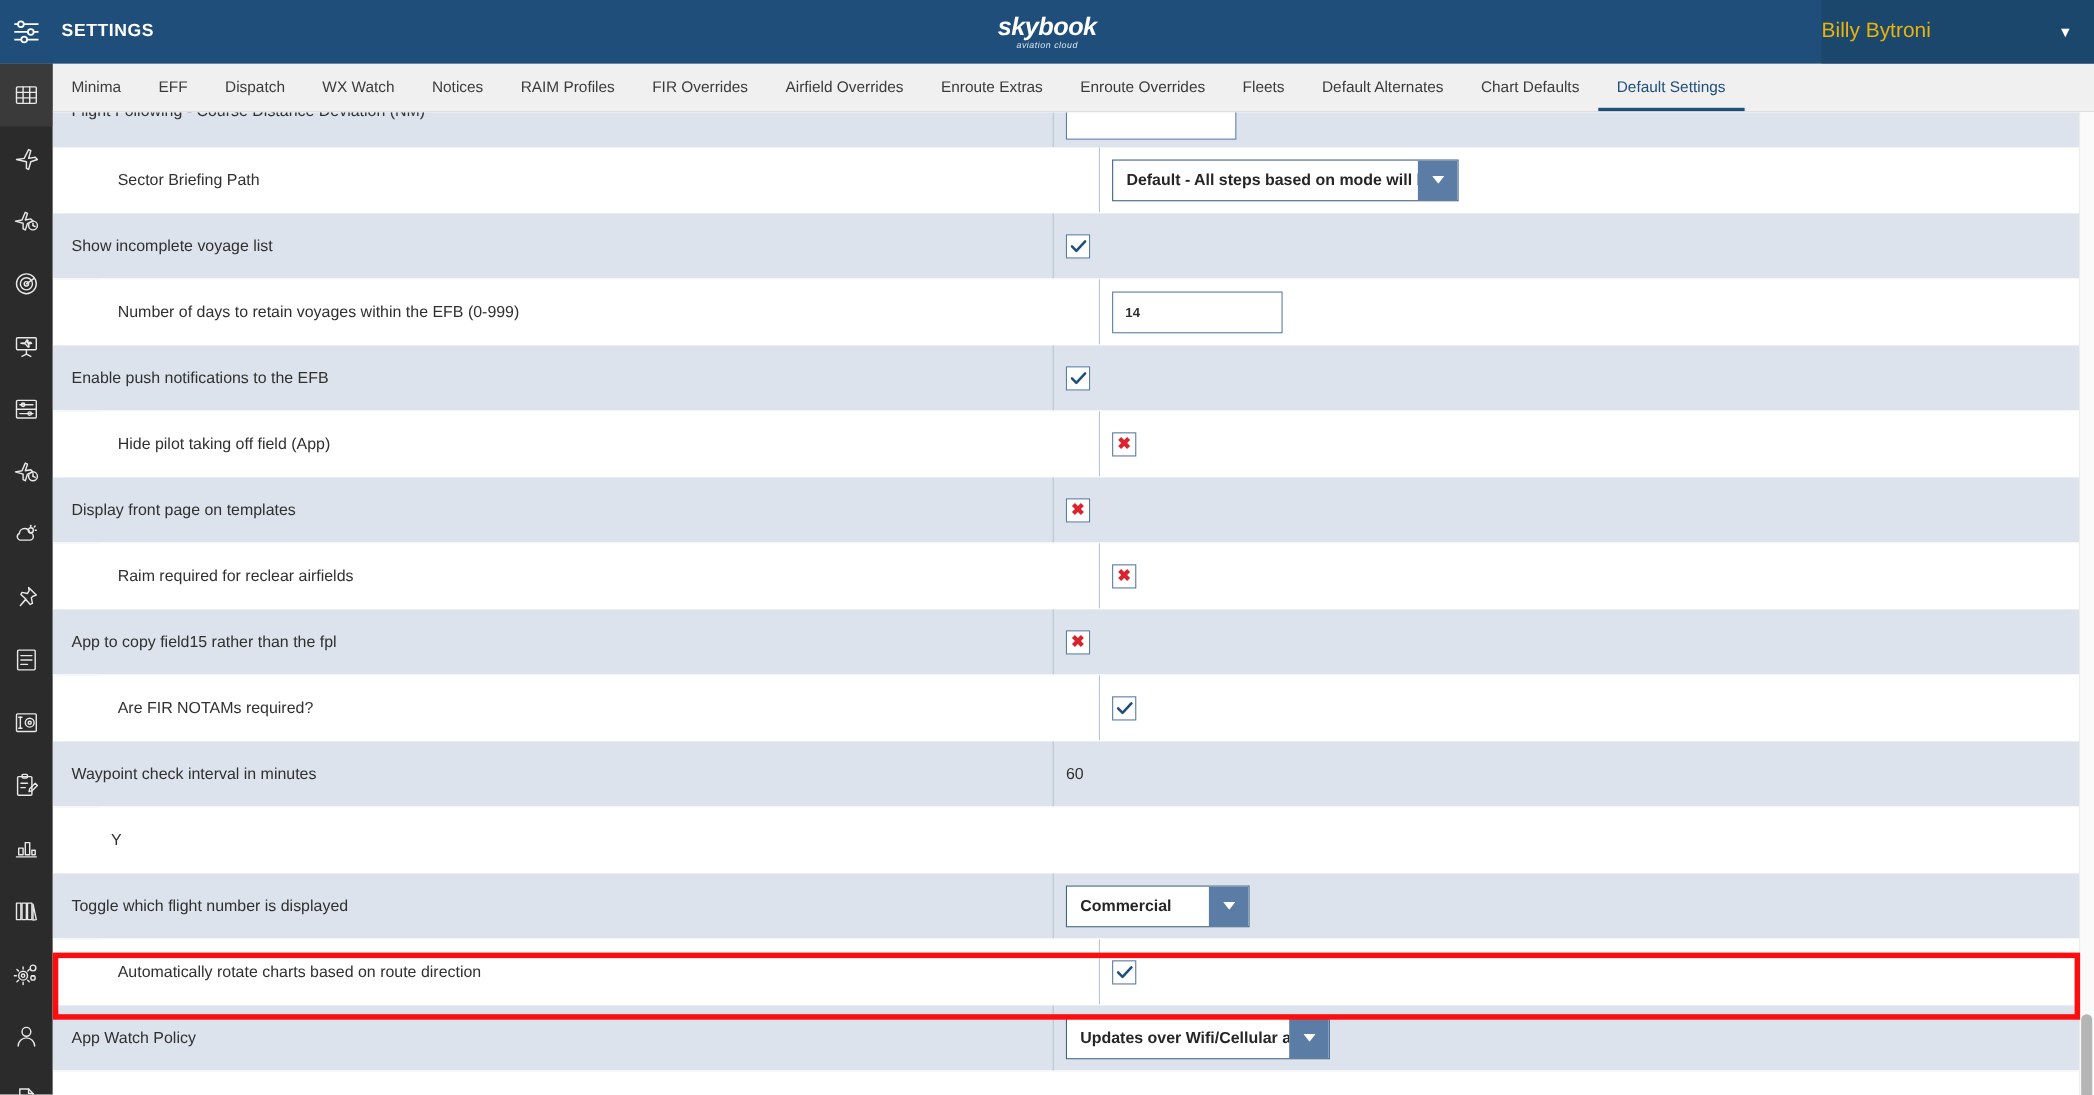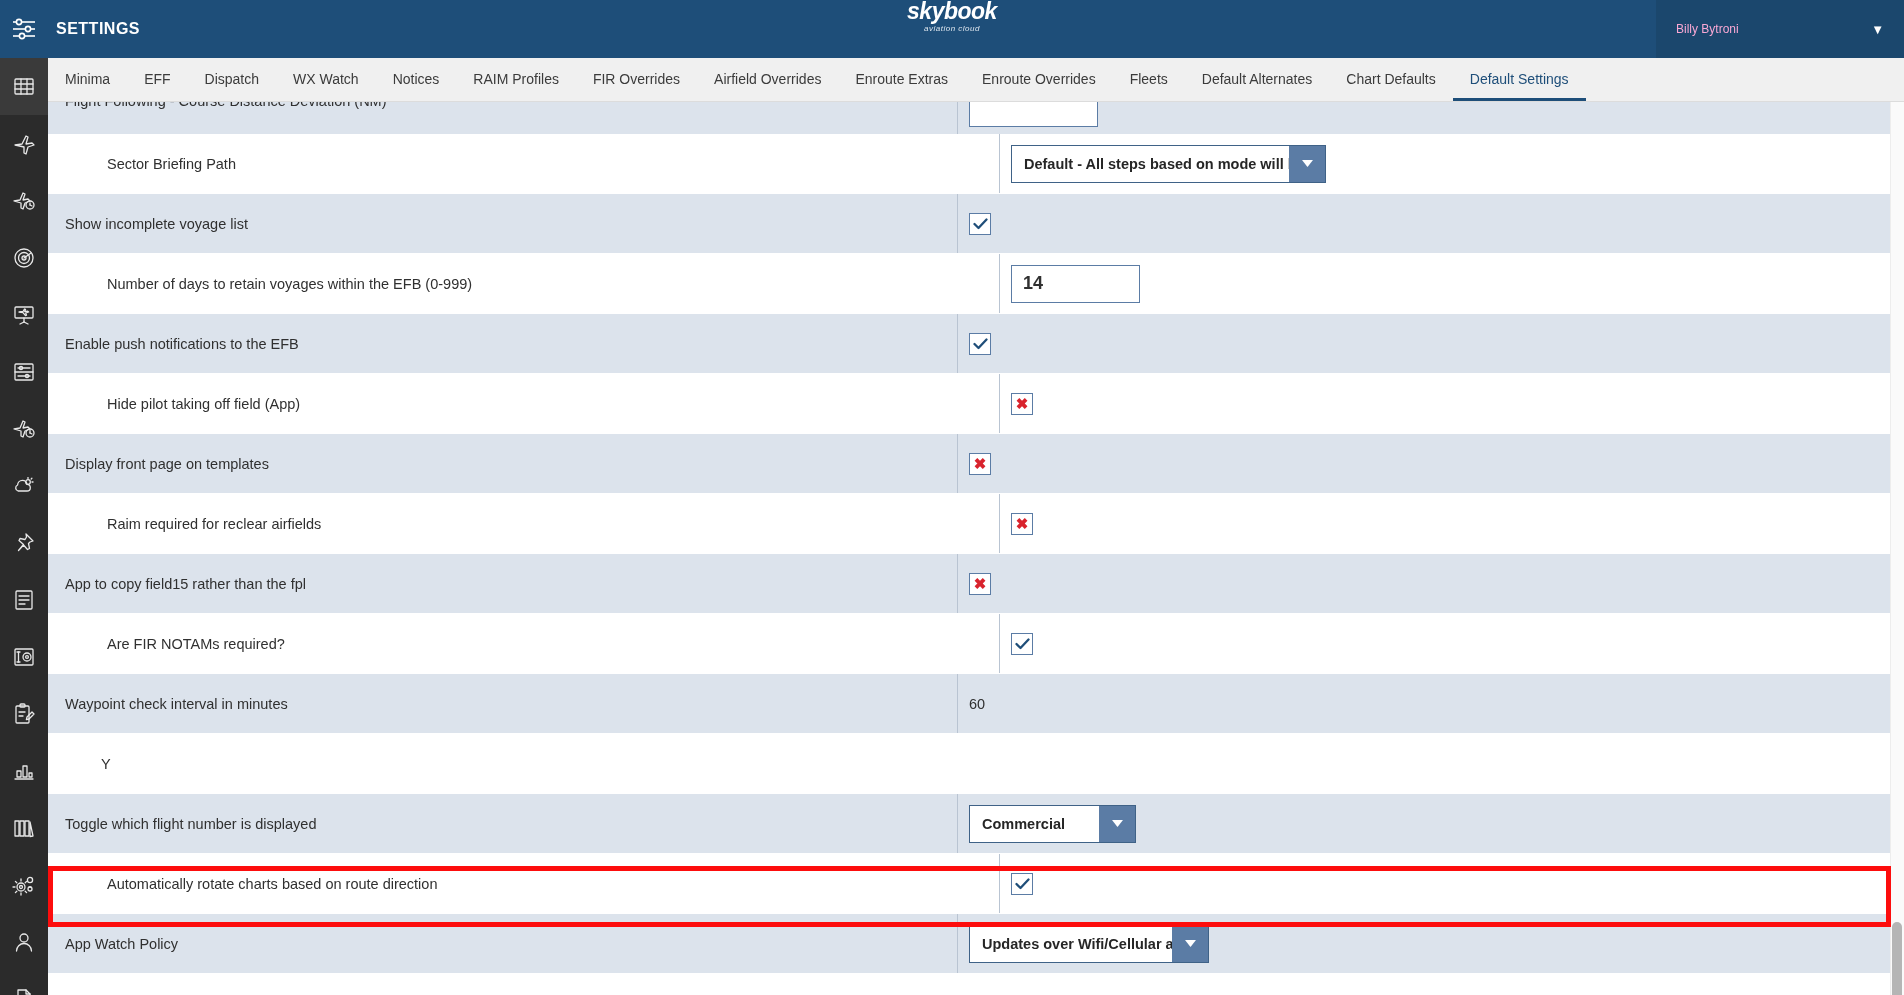--- a/index.html
+++ b/index.html
@@ -17,36 +17,36 @@
   #topbar .brandicon{
     width:48px; height:58px; display:flex; align-items:center; justify-content:center;
     flex:0 0 48px;
   }
   #topbar .title{
     color:#ffffff; font-size:16px; letter-spacing:.5px; font-weight:600;
     margin-left:8px;
   }
   #logo{
     position:absolute; left:0; right:0; top:0; height:58px;
-    display:flex; flex-direction:column; align-items:center; justify-content:flex-start;
+    display:flex; flex-direction:column; align-items:center; justify-content:center;
     pointer-events:none;
   }
   #logo .wordmark{
     color:#fff; font-size:23px; font-weight:700; font-style:italic;
     letter-spacing:-.5px; line-height:1;
   }
   #logo .sub{
     color:#dfe7ef; font-size:8px; font-style:italic; letter-spacing:.5px;
     margin-top:1px;
   }
   #userbox{
     position:absolute; right:0; top:0; width:248px; height:58px;
     background:#1b476d; display:flex; align-items:center; cursor:pointer;
   }
-  #userbox .uname{ color:#f9a8d4; font-size:12px; margin-left:20px; flex:1; }
+  #userbox .uname{ color:#eab308; font-size:19px; flex:1; }
   #userbox .caret{ color:#fff; font-size:13px; margin-right:20px; }
 
   
   #rail{
     position:absolute; left:0; top:58px; width:48px; height:937px;
     background:#2b2b2b;
   }
   .rail-item{
     width:48px; height:57px; display:flex; align-items:center; justify-content:center;
     cursor:pointer;
@@ -93,22 +93,22 @@
     width:22px; height:22px; border:1px solid #5b7ca5; background:#fff;
     display:flex; align-items:center; justify-content:center; cursor:pointer;
   }
   .chk svg{ display:block; }
   .xbox{
     width:22px; height:22px; border:1px solid #5b7ca5; background:#fff;
     display:flex; align-items:center; justify-content:center; cursor:pointer;
     color:#d9232d; font-size:15px; font-weight:700; line-height:1;
   }
   .textinput{
-    width:129px; height:38px; border:1px solid #5b7ca5; background:#fff;
-    font-size:18px; color:#303030; padding:0 11px; font-weight:700;
+    width:155px; height:38px; border:1px solid #5b7ca5; background:#fff;
+    font-size:12px; color:#303030; padding:0 11px; font-weight:700;
     font-family:"Liberation Sans", sans-serif;
   }
   .ddl{
     display:flex; height:38px; border:1px solid #3f6287; background:#fff;
     cursor:pointer; overflow:hidden;
   }
   .ddl .val{
     display:flex; align-items:center; padding:0 12px;
     font-size:14.5px; font-weight:700; color:#262626; white-space:nowrap;
     overflow:hidden;

